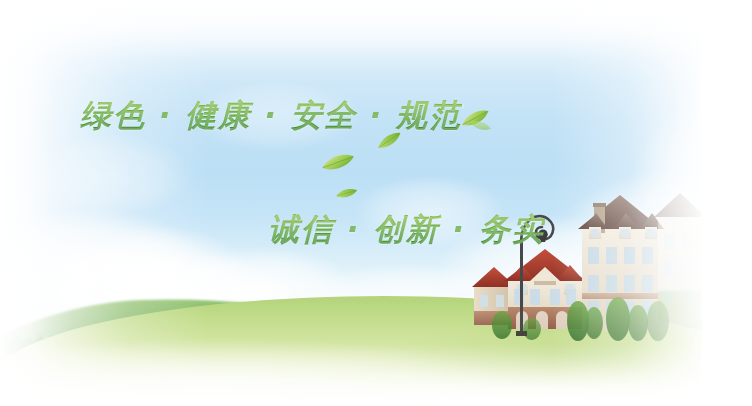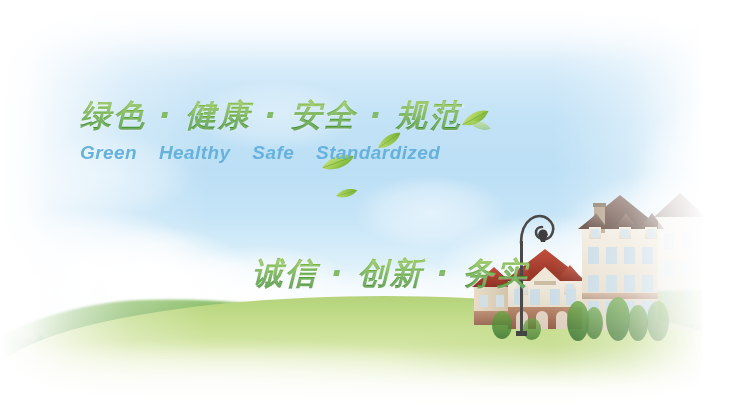--- a/index.html
+++ b/index.html
@@ -118,21 +118,21 @@
   .buildings {
     position: absolute;
     right: 0; bottom: 42px;
     width: 230px; height: 175px;
     z-index: 20;
   }
 
   
   .slogan-block { position: absolute; z-index: 60; }
   #slogan-1 { left: 80px; top: 96px; }
-  #slogan-2 { left: 252px; top: 210px; margin-top: 44px; }
+  #slogan-2 { left: 268px; top: 210px; }
 
   .cn-line {
     font-family: "DejaVu Sans", "Liberation Sans", sans-serif;
     font-weight: bold;
     font-style: italic;
     font-size: 31px;
     letter-spacing: 2px;
     line-height: 1.28;
     white-space: nowrap;
     background: linear-gradient(to bottom, #9ac552 0%, #79b541 26%, #4e9a32 62%, #33801f 100%);
@@ -397,23 +397,20 @@
       </g>
 
       <g transform="translate(470,122) rotate(18)" opacity="0.5">
         <path d="M0,0 C6,-5 16,-5 22,0 C16,5 6,5 0,0 Z" fill="url(#leafG)"></path>
       </g>
     </svg>
   </div>
 
   <div class="slogan-block" id="slogan-1">
     <div class="cn-line">绿色 · 健康 · 安全 · 规范</div>
-    <div class="en-line">
-      <span class="w">Green</span><span class="w">Healthy</span><span class="w">Safe</span><span class="w">Standardized</span>
-    </div>
   </div>
 
   <div class="slogan-block" id="slogan-2">
     <div class="cn-line">诚信 · 创新 · 务实</div>
   </div>
 
   <div class="fade-left" style="z-index:45;"></div>
   <div class="fade-right"></div>
   <div class="fade-top"></div>
   <div class="fade-bottom"></div>

